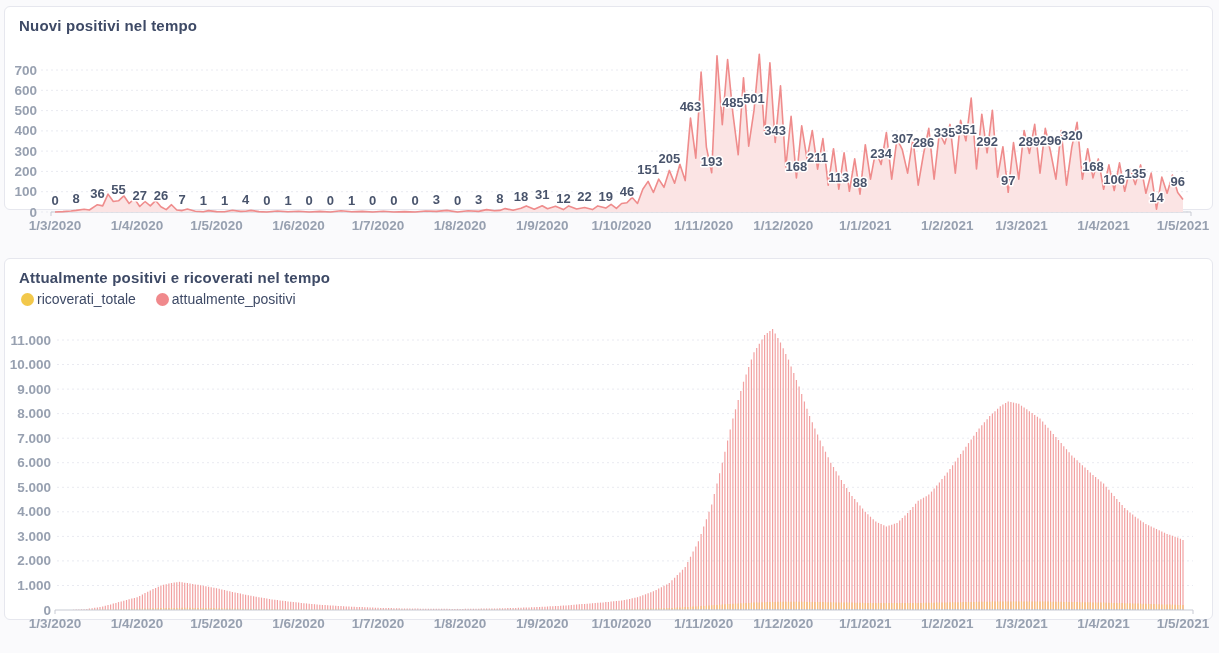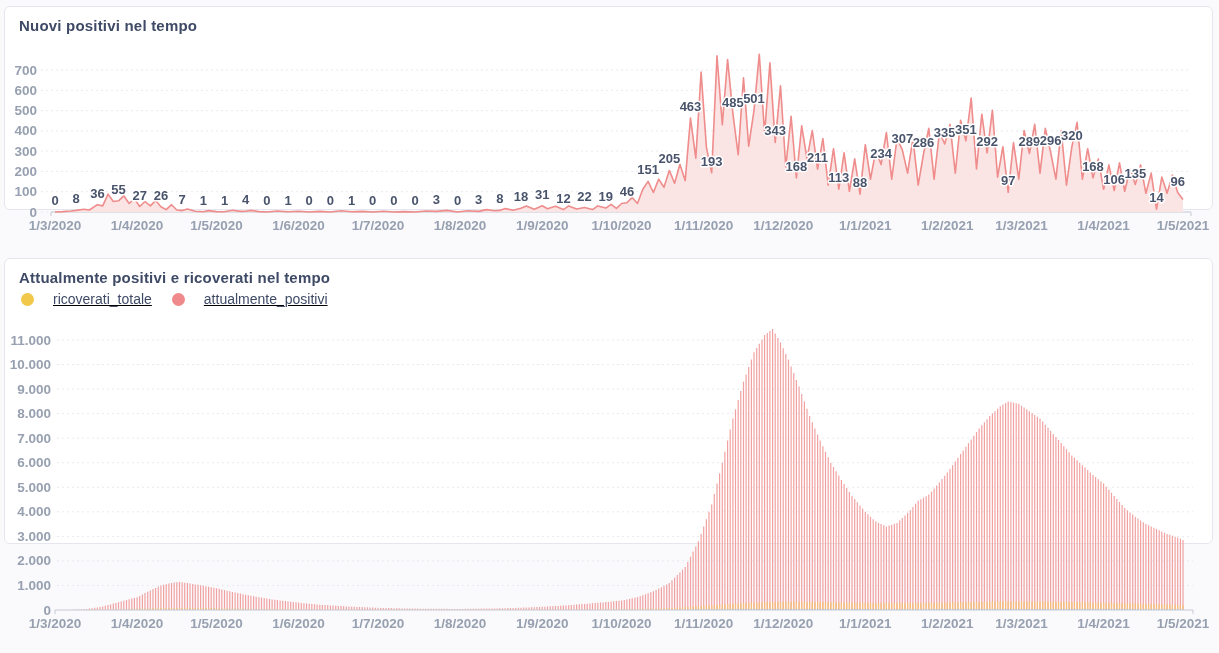--- a/index.html
+++ b/index.html
@@ -8,30 +8,30 @@
     background:#fafafc;
     font-family:"Liberation Sans", sans-serif;
     overflow:hidden;
   }
   .card{
     position:absolute;left:4px;width:1209px;
     background:#ffffff;border:1px solid #e6e7ee;border-radius:6px;
     box-sizing:border-box;
   }
   #card1{top:6px;height:204px;}
-  #card2{top:258px;height:286px;}
+  #card2{top:258px;height:362px;}
   .chart-title{
     position:absolute;left:14px;top:10px;
     font-size:15px;font-weight:700;color:#3e4a66;letter-spacing:.2px;
   }
   .legend-row{
     position:absolute;left:16px;top:32px;
     display:flex;align-items:center;gap:20px;
   }
-  .legend-item{display:flex;align-items:center;gap:19px;cursor:pointer;text-decoration:underline;}
+  .legend-item{display:flex;align-items:center;gap:3px;cursor:pointer;}
   .legend-dot{width:13px;height:13px;border-radius:50%;flex:0 0 auto;}
   .legend-label{font-size:14px;color:#3e4a66;}
   svg{position:absolute;left:0;top:0;}
   .grid{stroke:#e9eaf1;stroke-width:1;stroke-dasharray:2 3;}
   .axis{stroke:#c7cad3;stroke-width:1;}
   .tick{fill:#97a0b0;font-size:13.5px;font-weight:700;font-family:"Liberation Sans",sans-serif;}
   .dlabel{
     fill:#49546c;font-size:13px;font-weight:700;
     font-family:"Liberation Sans",sans-serif;
     paint-order:stroke;stroke:#ffffff;stroke-width:3px;stroke-linejoin:round;

